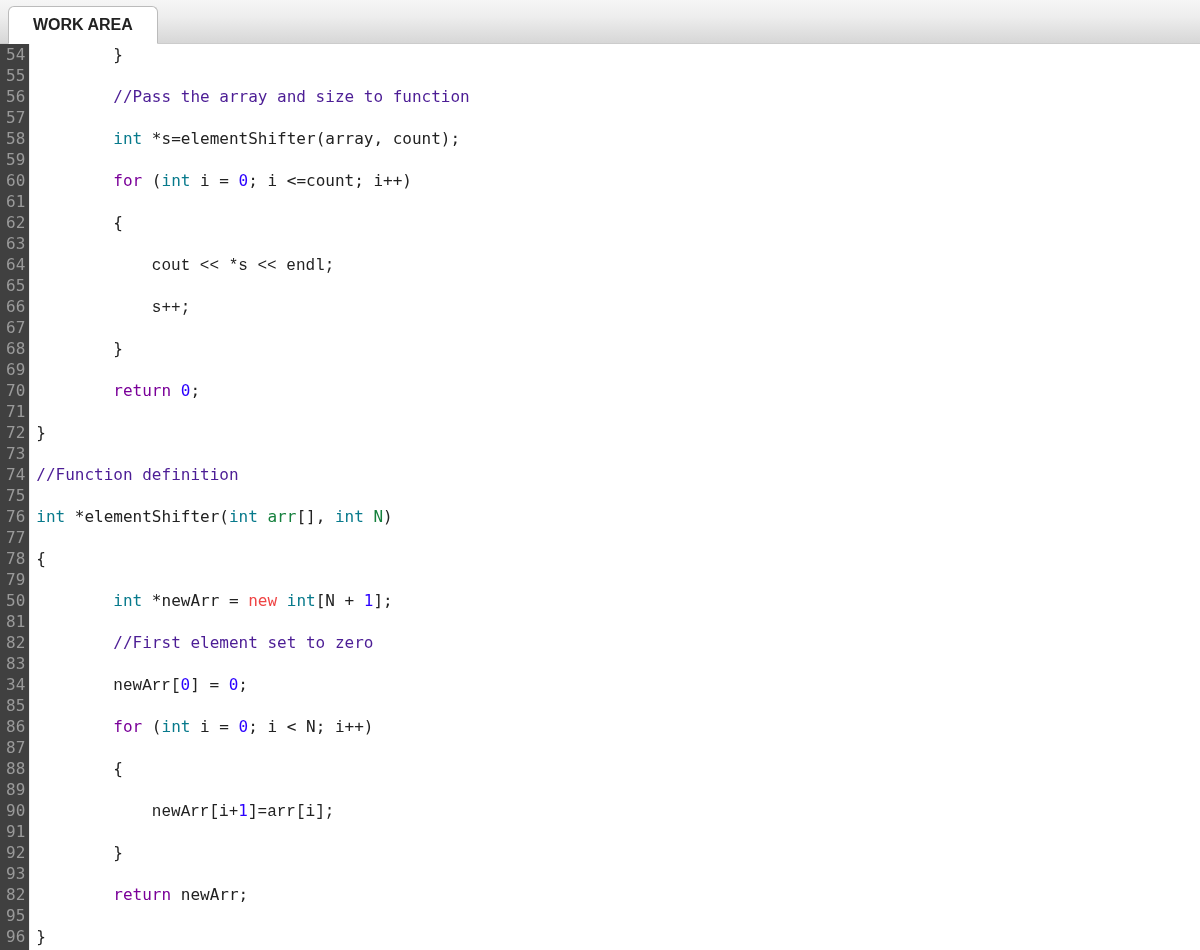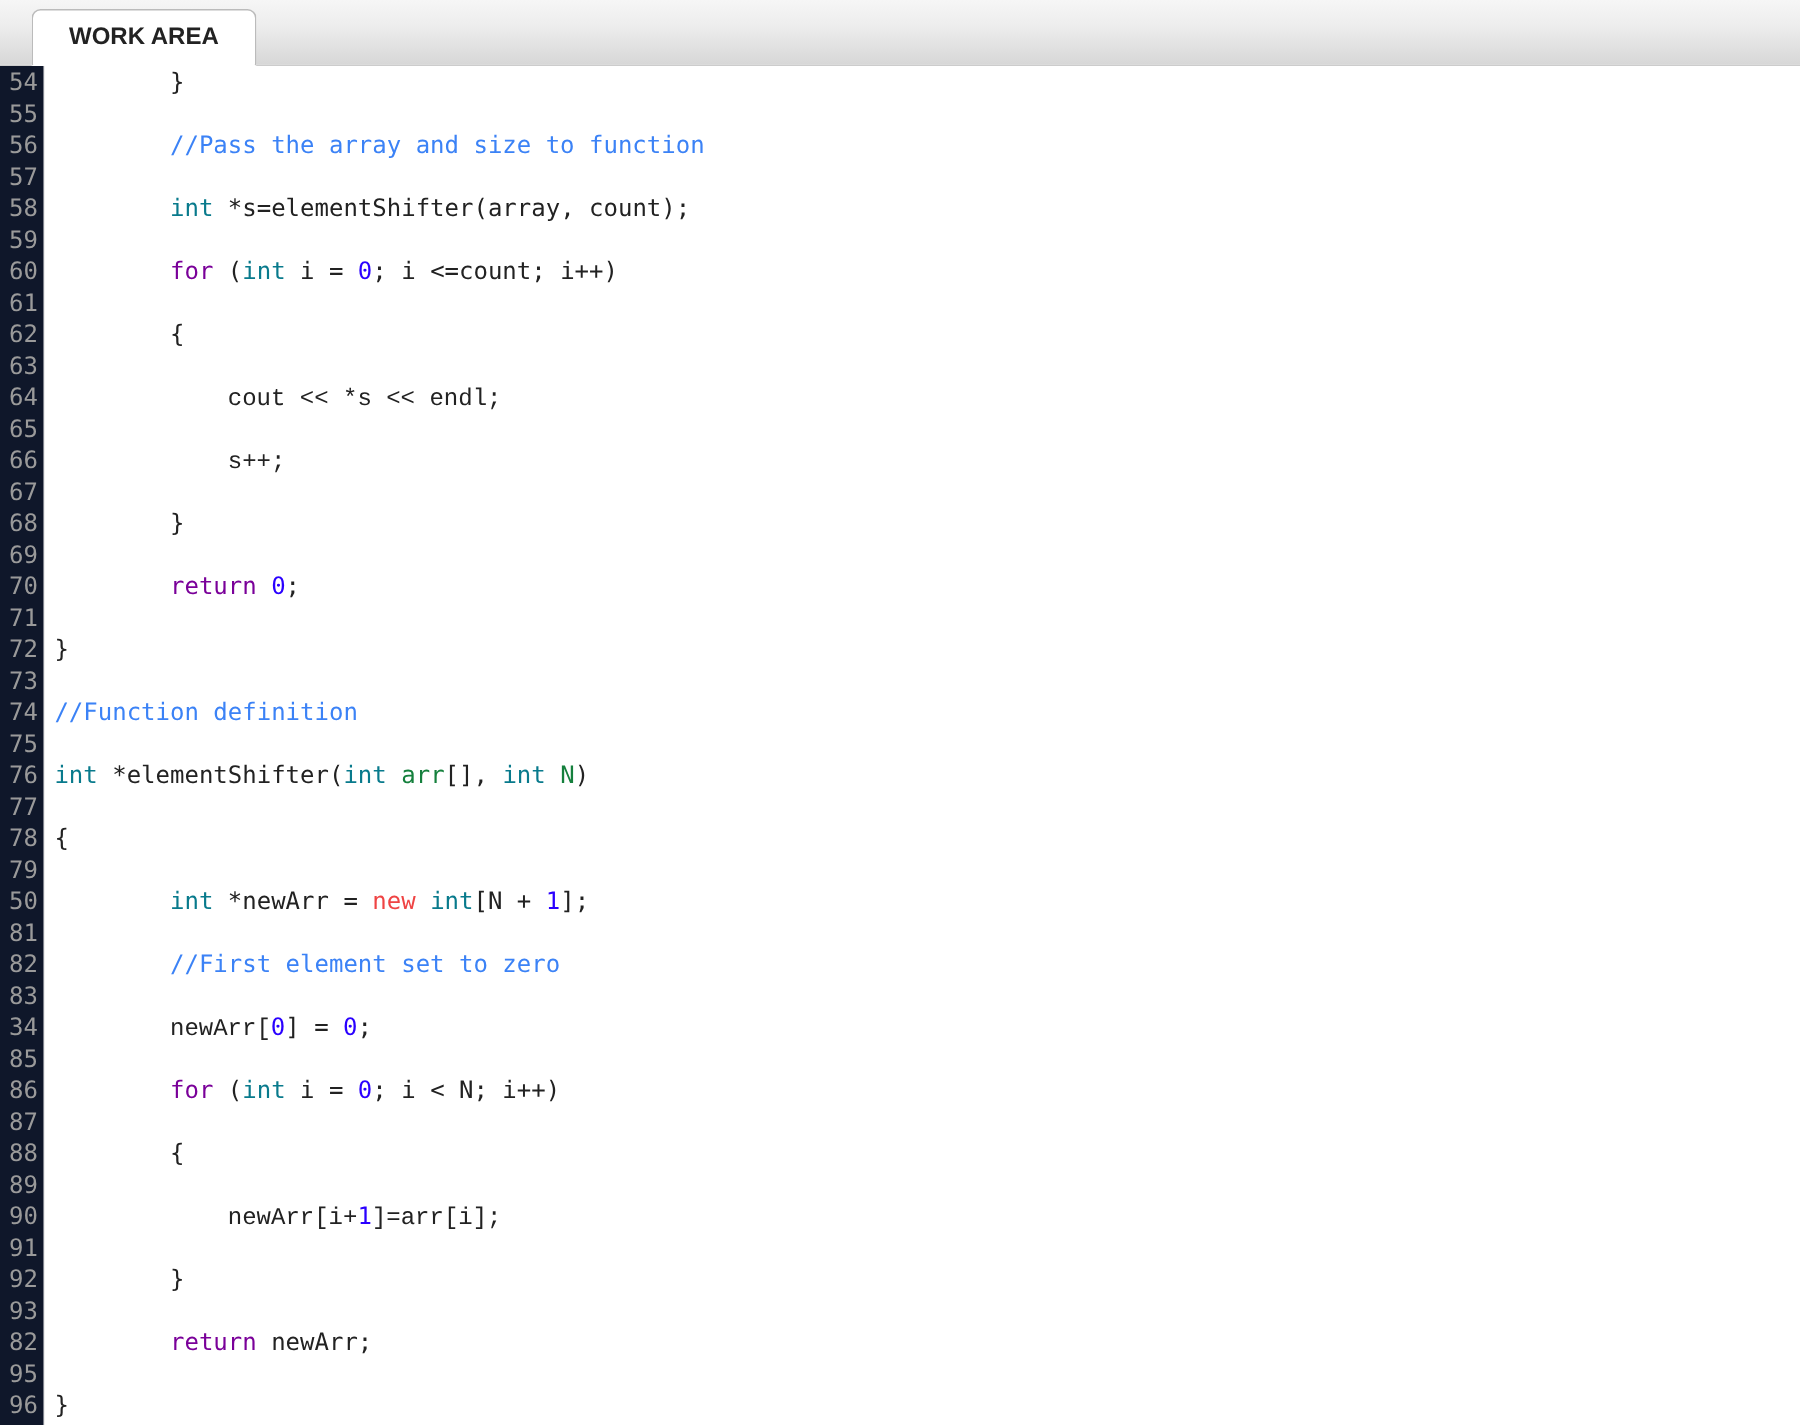--- a/index.html
+++ b/index.html
@@ -9,21 +9,21 @@
     width: 1200px;
     height: 950px;
     overflow: hidden;
   }
   .tab-bar {
     display: flex;
     align-items: flex-end;
     height: 44px;
     background: linear-gradient(to bottom, #f6f6f6 0%, #ededed 40%, #d7d7d7 100%);
     border-bottom: 1px solid #ccc;
-    padding-left: 21px;
+    padding-left: 8px;
     padding-top: 6px;
   }
   .tab {
     padding: 9px 24px 9px 24px;
     font-size: 16px;
     font-weight: 700;
     color: #666;
     border: 1px solid #bbb;
     border-bottom: none;
     border-top-left-radius: 6px;
@@ -43,36 +43,36 @@
   .editor {
     display: flex;
     font-family: "Menlo", "Consolas", "DejaVu Sans Mono", monospace;
     font-size: 16px;
     line-height: 21px;
     height: calc(950px - 44px);
     overflow: hidden;
     background: #fff;
   }
   .gutter {
-    background: #0f172a;
+    background: #404040;
     color: #9a9a9a;
     text-align: right;
     padding: 0 4px 0 6px;
     user-select: none;
     border-right: 1px solid #eee;
     min-width: 28px;
   }
   .gutter div { height: 21px; }
   .code {
     padding-left: 6px;
     white-space: pre;
     color: #222;
   }
   .code .row { height: 21px; }
-  .tok-comment { color: #3b82f6; }
+  .tok-comment { color: #4c1d95; }
   .tok-keyword { color: #7A0099; }
   .tok-type    { color: #087A8C; }
   .tok-number  { color: #2A00FF; }
   .tok-ident   { color: #222; font-family: Liberation Mono, monospace; }
   .tok-op      { color: #222; }
   .tok-func    { color: #222; }
   .tok-param   { color: #15803d; }
   .tok-new     { color: #ef4444; }
 </style>
 </head>

